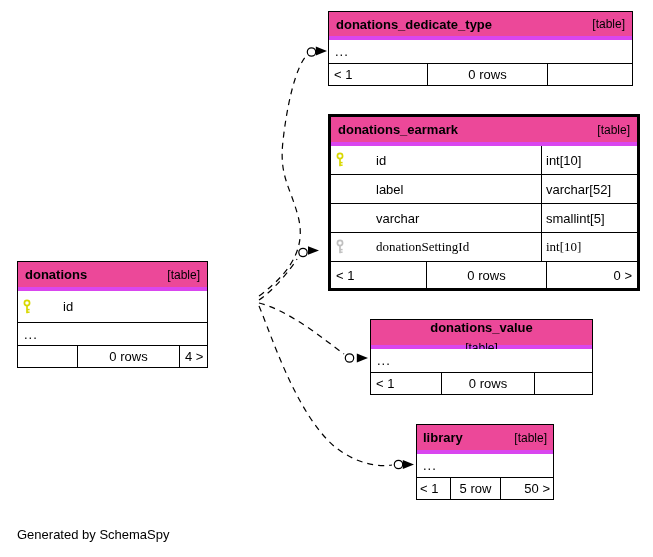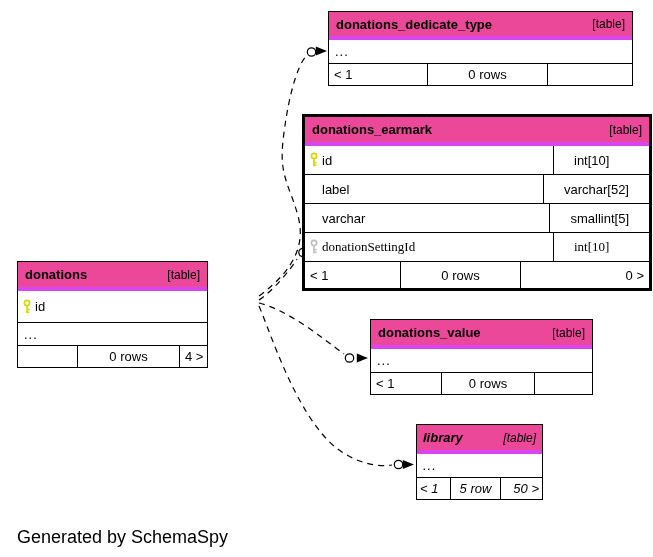--- a/index.html
+++ b/index.html
@@ -18,35 +18,35 @@
     background:#ec4899;border-bottom:4px solid #d946ef;padding:0 7px;box-sizing:border-box;
     flex:0 0 auto;
   }
   .tname{font-weight:bold;white-space:nowrap;}
   .ttag{font-size:12px;white-space:nowrap;}
   .row{
     display:flex;align-items:center;border-bottom:1px solid #000;box-sizing:border-box;
     flex:0 0 auto;background:#fff;
   }
   .keyslot{width:17px;flex:0 0 17px;display:flex;align-items:center;justify-content:center;}
-  .cname{flex:1;white-space:nowrap;overflow:hidden;}
+  .cname{flex:1;white-space:nowrap;overflow:hidden;margin-left:28px;}
   .ctype{
     flex:0 0 96px;align-self:stretch;display:flex;align-items:center;
-    border-left:1px solid #000;padding:0 20px;box-sizing:border-box;white-space:nowrap;
+    border-left:1px solid #000;padding:0 4px;box-sizing:border-box;white-space:nowrap;
   }
   .ellip{padding-left:6px;letter-spacing:1px;}
   .ftr{display:flex;flex:1 1 auto;align-items:center;box-sizing:border-box;}
   .fc{
     height:100%;display:flex;align-items:center;box-sizing:border-box;
     border-right:1px solid #000;padding:0 5px;white-space:nowrap;
   }
   .fc.last{border-right:none;flex:1;}
   .fc.center{justify-content:center;}
   .fc.right{justify-content:flex-end;}
-  .note{position:absolute;left:17px;top:527px;font-size:18px;}
+  .note{position:absolute;left:17px;top:527px;font-size:13px;}
 </style>
 </head>
 <body>
 
 <div id="canvas">
 
   <svg id="relations" viewBox="0 0 653 557">
 
     <g>
       <path d="M 259 296 C 297 268 305 242 298 216 C 290 186 279 176 283 141 C 287 104 296 66 307 55" fill="none" stroke="#000" stroke-width="1.2" stroke-dasharray="6 5"></path>
@@ -81,21 +81,21 @@
     <div class="row ellip" style="height:24px;">
       <span>...</span>
     </div>
     <div class="ftr">
       <span class="fc" style="flex:0 0 99px;">&lt; 1</span>
       <span class="fc center" style="flex:0 0 120px;">0 rows</span>
       <span class="fc right last"></span>
     </div>
   </div>
 
-  <div class="tbl highlight" style="left:302px;top:114px;width:350px;height:177px;">
+  <div class="tbl highlight" style="left:328px;top:114px;width:312px;height:177px;">
     <div class="hdr" style="height:29px;">
       <span class="tname">donations_earmark</span>
       <span class="ttag">[table]</span>
     </div>
     <div class="row" style="height:29px;">
       <span class="keyslot">
         <svg width="10" height="16" viewBox="0 0 10 16">
           <circle cx="5" cy="4" r="2.6" fill="none" stroke="#d8d800" stroke-width="1.7"></circle>
           <line x1="5" y1="6.6" x2="5" y2="14.2" stroke="#d8d800" stroke-width="1.7"></line>
           <line x1="5" y1="10.6" x2="7.6" y2="10.6" stroke="#d8d800" stroke-width="1.5"></line>
@@ -154,35 +154,35 @@
       <span>...</span>
     </div>
     <div class="ftr">
       <span class="fc" style="flex:0 0 60px;"></span>
       <span class="fc center" style="flex:0 0 102px;">0 rows</span>
       <span class="fc right last">4 &gt;</span>
     </div>
   </div>
 
   <div class="tbl" style="left:370px;top:319px;width:223px;height:76px;">
-    <div class="hdr" style="height:29px;">
+    <div class="hdr" style="height:29px;flex-direction:column;">
       <span class="tname">donations_value</span>
       <span class="ttag">[table]</span>
     </div>
     <div class="row ellip" style="height:24px;">
       <span>...</span>
     </div>
     <div class="ftr">
       <span class="fc" style="flex:0 0 71px;">&lt; 1</span>
       <span class="fc center" style="flex:0 0 93px;">0 rows</span>
       <span class="fc right last"></span>
     </div>
   </div>
 
-  <div class="tbl" style="left:416px;top:424px;width:127px;height:76px;font-style:italic;">
+  <div class="tbl" style="left:416px;top:424px;width:138px;height:76px;">
     <div class="hdr" style="height:29px;padding:0 6px;">
       <span class="tname">library</span>
       <span class="ttag">[table]</span>
     </div>
     <div class="row ellip" style="height:24px;">
       <span>...</span>
     </div>
     <div class="ftr">
       <span class="fc" style="flex:0 0 34px;padding:0 3px;">&lt; 1</span>
       <span class="fc center" style="flex:0 0 50px;padding:0 2px;">5 row</span>

